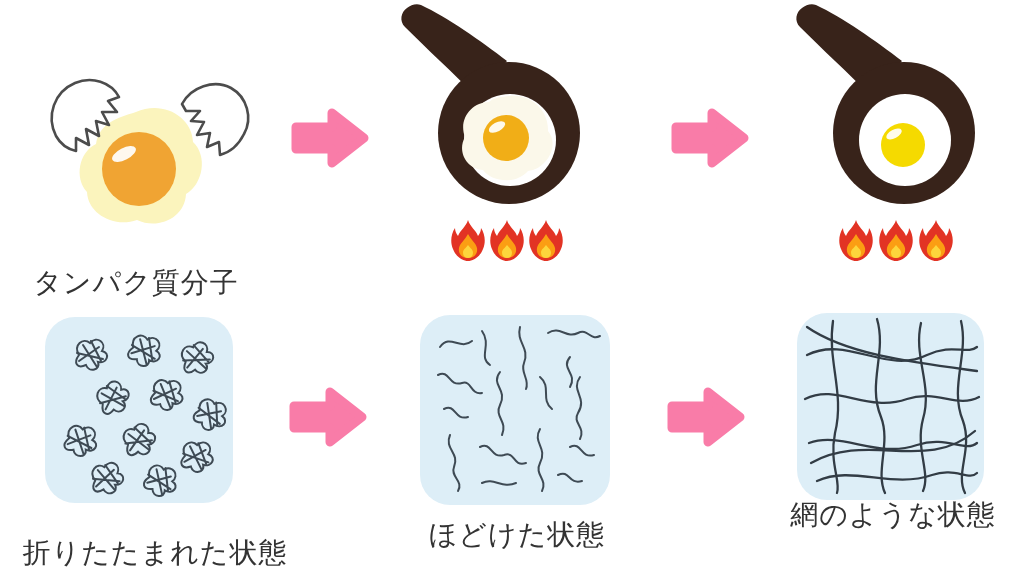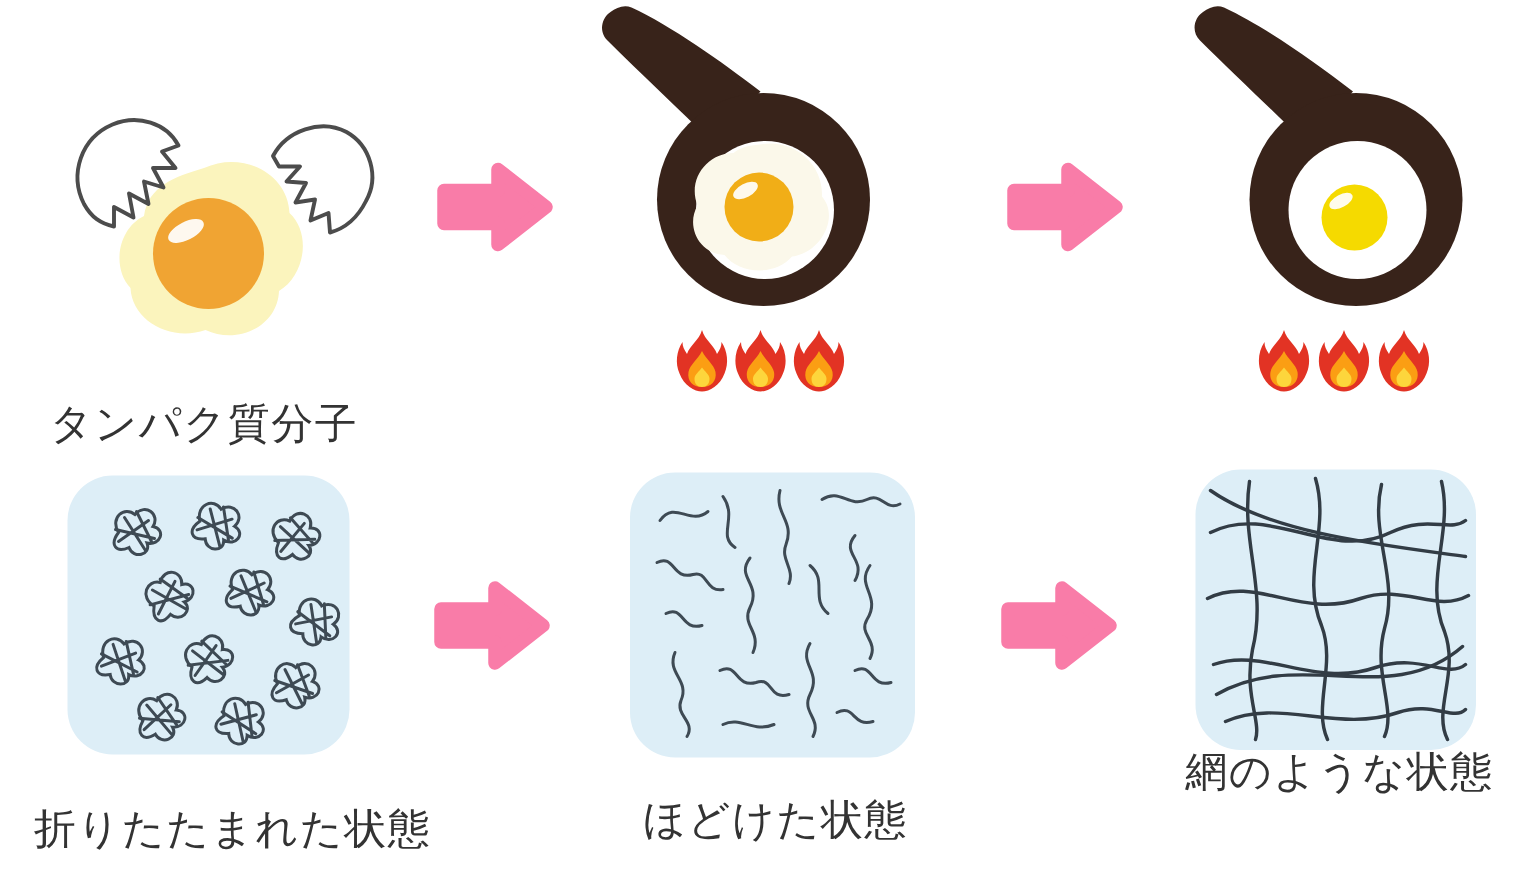--- a/index.html
+++ b/index.html
@@ -176,16 +176,16 @@
         <path d="M80,6 C90,40 70,70 84,104 C94,130 78,158 88,180"></path>
         <path d="M124,10 C116,44 136,72 126,106 C118,136 134,160 126,178"></path>
         <path d="M164,8 C172,42 152,74 166,108 C176,136 158,160 168,180"></path>
         <path d="M10,14 C50,42 120,50 180,58"></path>
         <path d="M14,150 C70,118 130,160 178,118"></path>
       </g>
     </svg>
   </div>
 
   <div class="abs caption" style="left:5px;top:534px;width:300px">折りたたまれた状態</div>
-  <div class="abs caption" style="left:397px;top:528px;width:240px">ほどけた状態</div>
+  <div class="abs caption" style="left:397px;top:516px;width:240px">ほどけた状態</div>
   <div class="abs caption" style="left:773px;top:496px;width:240px">網のような状態</div>
 
 </div>
 
 </body></html>

